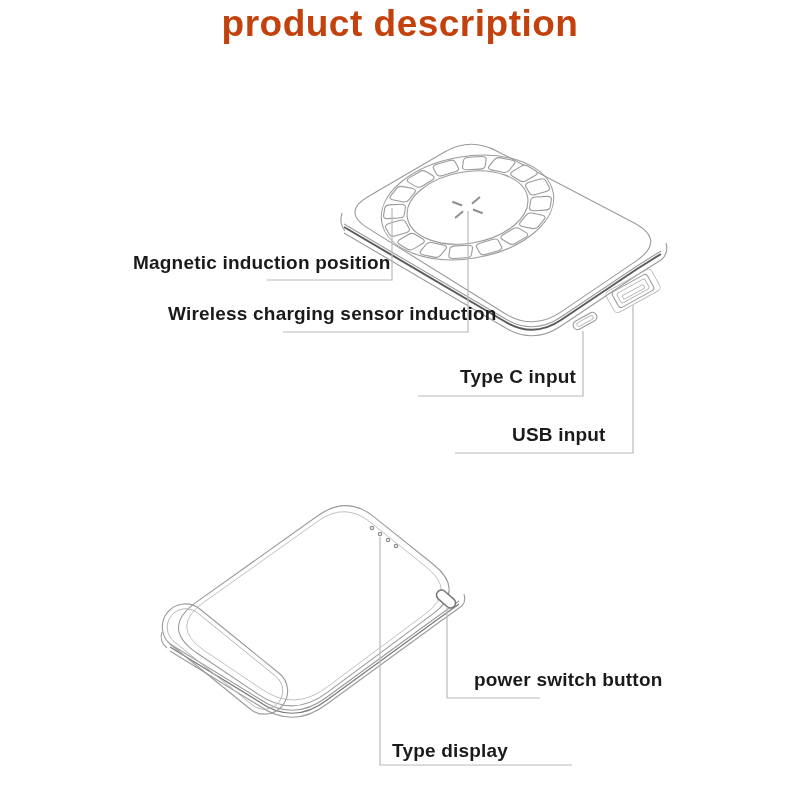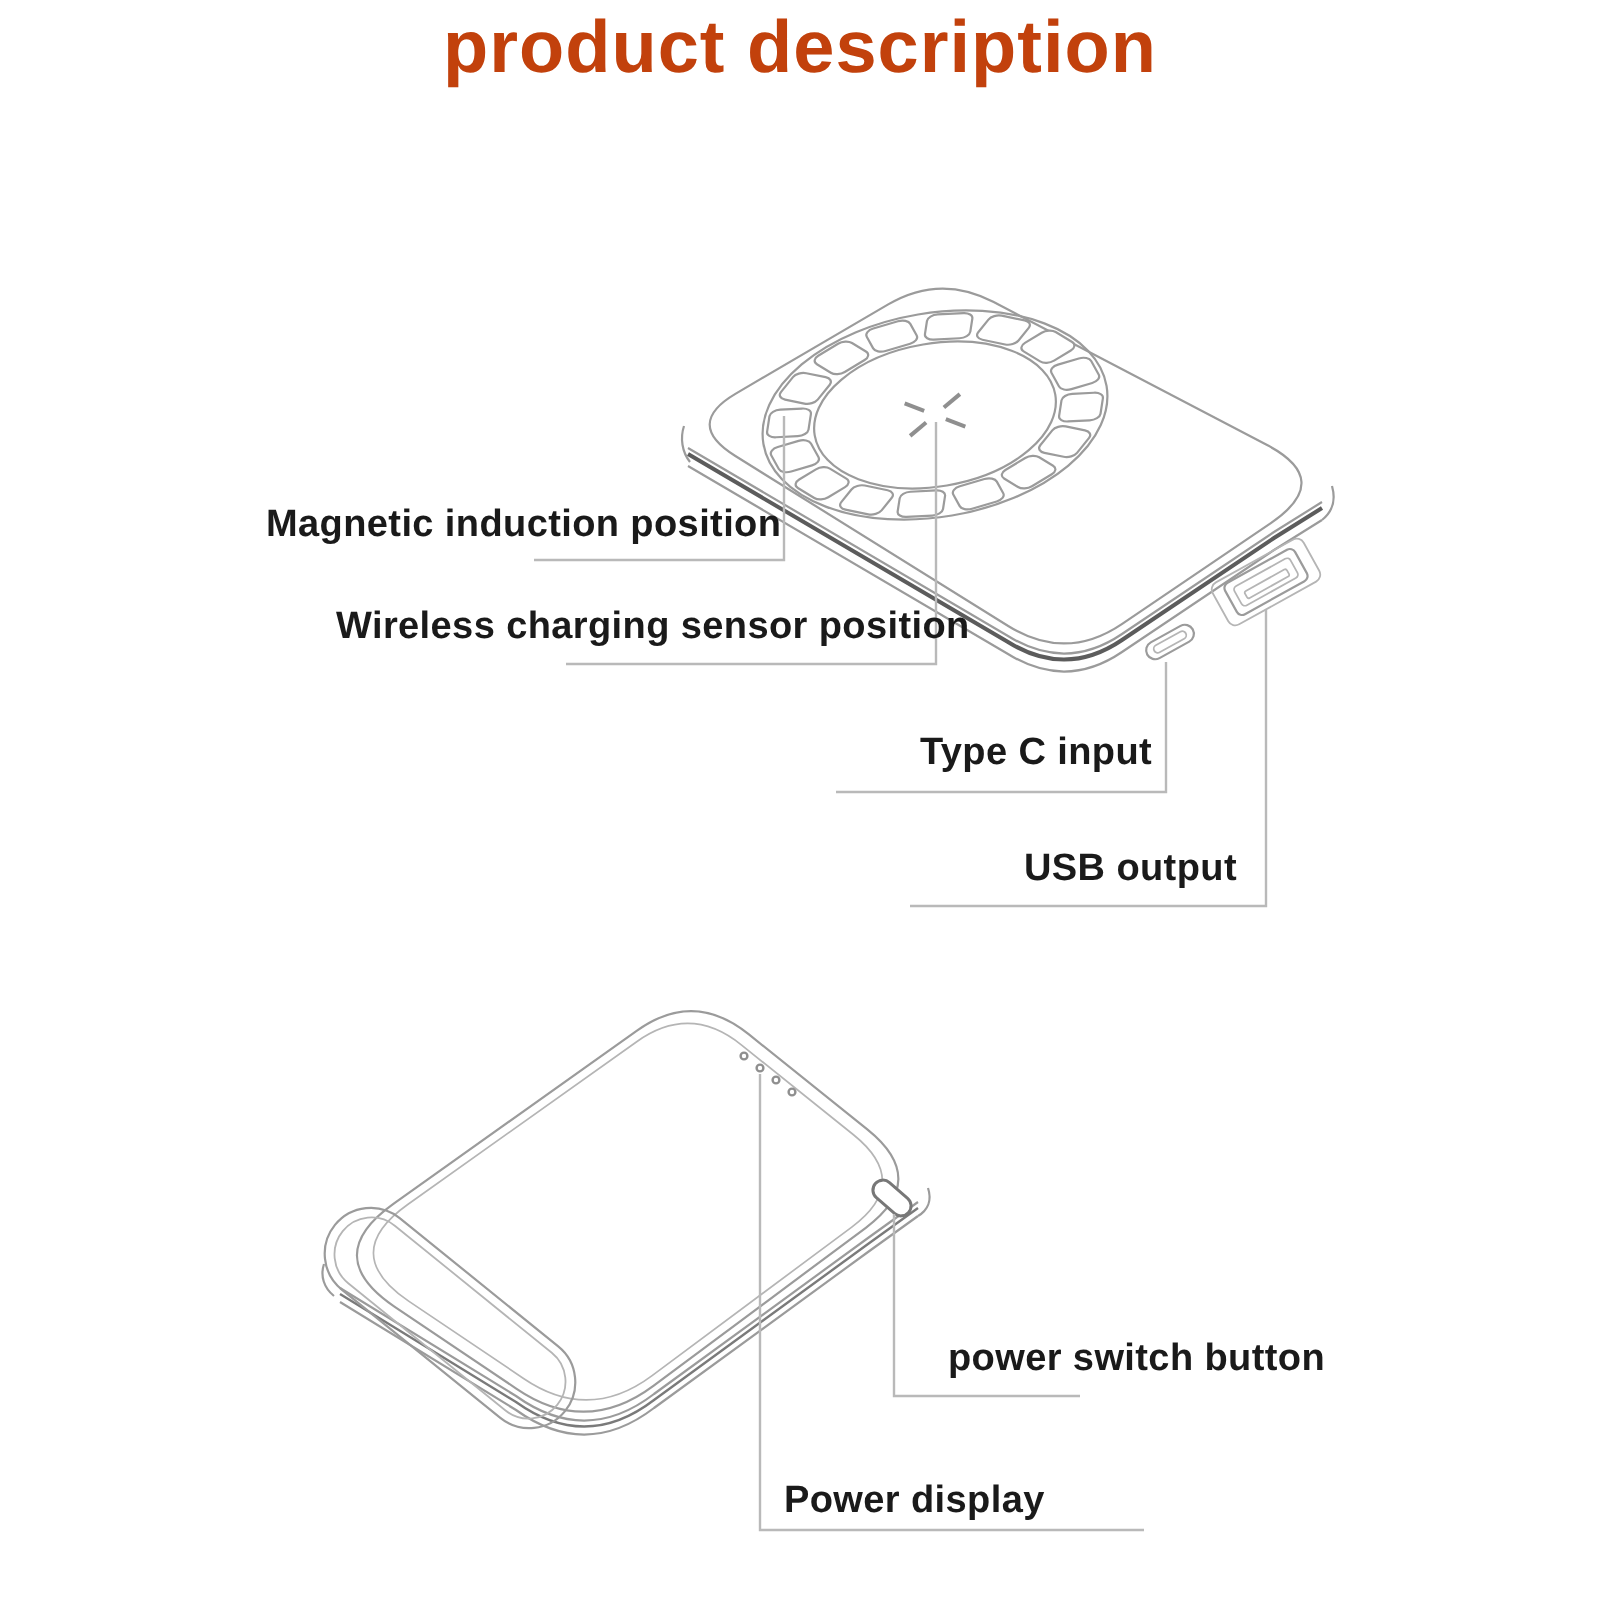--- a/index.html
+++ b/index.html
@@ -136,17 +136,17 @@
     <polyline class="leader" points="267,280 392,280 392,208"></polyline>
     <polyline class="leader" points="283,332 468,332 468,211"></polyline>
     <polyline class="leader" points="418,396 583,396 583,331"></polyline>
     <polyline class="leader" points="455,453 633,453 633,305"></polyline>
     <polyline class="leader" points="447,607 447,698 540,698"></polyline>
     <polyline class="leader" points="380,537 380,765 572,765"></polyline>
   </g>
 </svg>
 
 <div class="callout" id="label-magnetic">Magnetic induction position</div>
-<div class="callout" id="label-wireless">Wireless charging sensor position</div>
+<div class="callout" id="label-wireless">Wireless charging sensor induction</div>
 <div class="callout" id="label-typec">Type C input</div>
-<div class="callout" id="label-usb">USB output</div>
+<div class="callout" id="label-usb">USB input</div>
 <div class="callout" id="label-power-switch">power switch button</div>
-<div class="callout" id="label-power-display">Power display</div>
+<div class="callout" id="label-power-display">Type display</div>
 
 </body></html>

